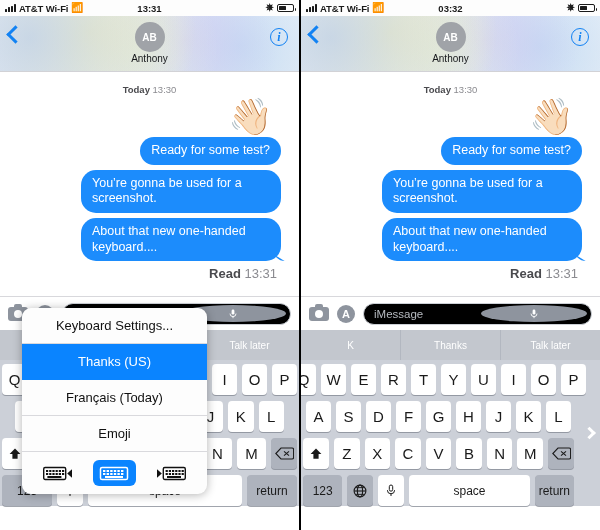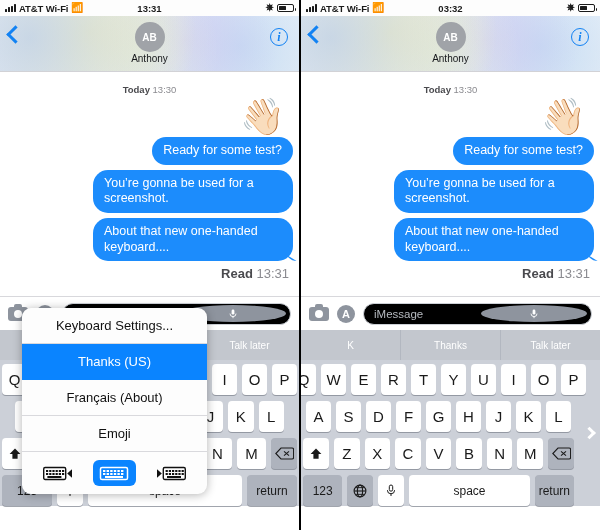--- a/index.html
+++ b/index.html
@@ -73,21 +73,21 @@
   .avatar {
     width:30px; height:30px; border-radius:50%;
     background:#a0a3a8; color:#fff;
     font-size:10px; font-weight:600;
     display:flex; align-items:center; justify-content:center;
     margin:0 auto 1px;
   }
   .contact-name { font-size:10px; color:#15171a; }
 
   
-  .convo { position:relative; background:#fff; height:224px; padding: 0 6px; overflow:hidden; }
+  .convo { position:relative; background:#fff; height:224px; padding: 0 18px; overflow:hidden; }
   .daystamp { text-align:center; font-size:9.5px; color:#8b8b90; margin-top:12px; }
   .daystamp b { color:#4a4a4e; font-weight:bold; }
   .wave { text-align:right; font-size:36px; line-height:1; margin:4px 8px 2px 0; }
   .bubble-row { display:flex; justify-content:flex-end; margin-bottom:5px; }
   .bubble {
     background:#1c8cfc; color:#fff;
     font-size:12.5px; line-height:1.25;
     padding:6px 11px; border-radius:15px;
     max-width:200px; position:relative;
   }
@@ -332,21 +332,21 @@
           </svg>
         </div>
         <div class="key space">space</div>
         <div class="key wide dark">return</div>
       </div>
     </div>
 
     <div class="kpopup">
       <div class="item">Keyboard Settings...</div>
       <div class="item sel">Thanks (US)</div>
-      <div class="item">Français (About)</div>
+      <div class="item">Français (Today)</div>
       <div class="item">Emoji</div>
       <div class="layouts">
         <div class="lay">
           <svg width="30" height="17" viewBox="0 0 30 17" class="kb-glyph">
             <rect x="0.7" y="2.5" width="22" height="12" rx="1.4" fill="none" stroke="#111" stroke-width="1.4"></rect>
             <g fill="#111">
               <rect x="3" y="5" width="2.2" height="2"></rect>
                 <rect x="6.2" y="5" width="2.2" height="2"></rect>
               <rect x="9.4" y="5" width="2.2" height="2"></rect>
                 <rect x="12.6" y="5" width="2.2" height="2"></rect>

